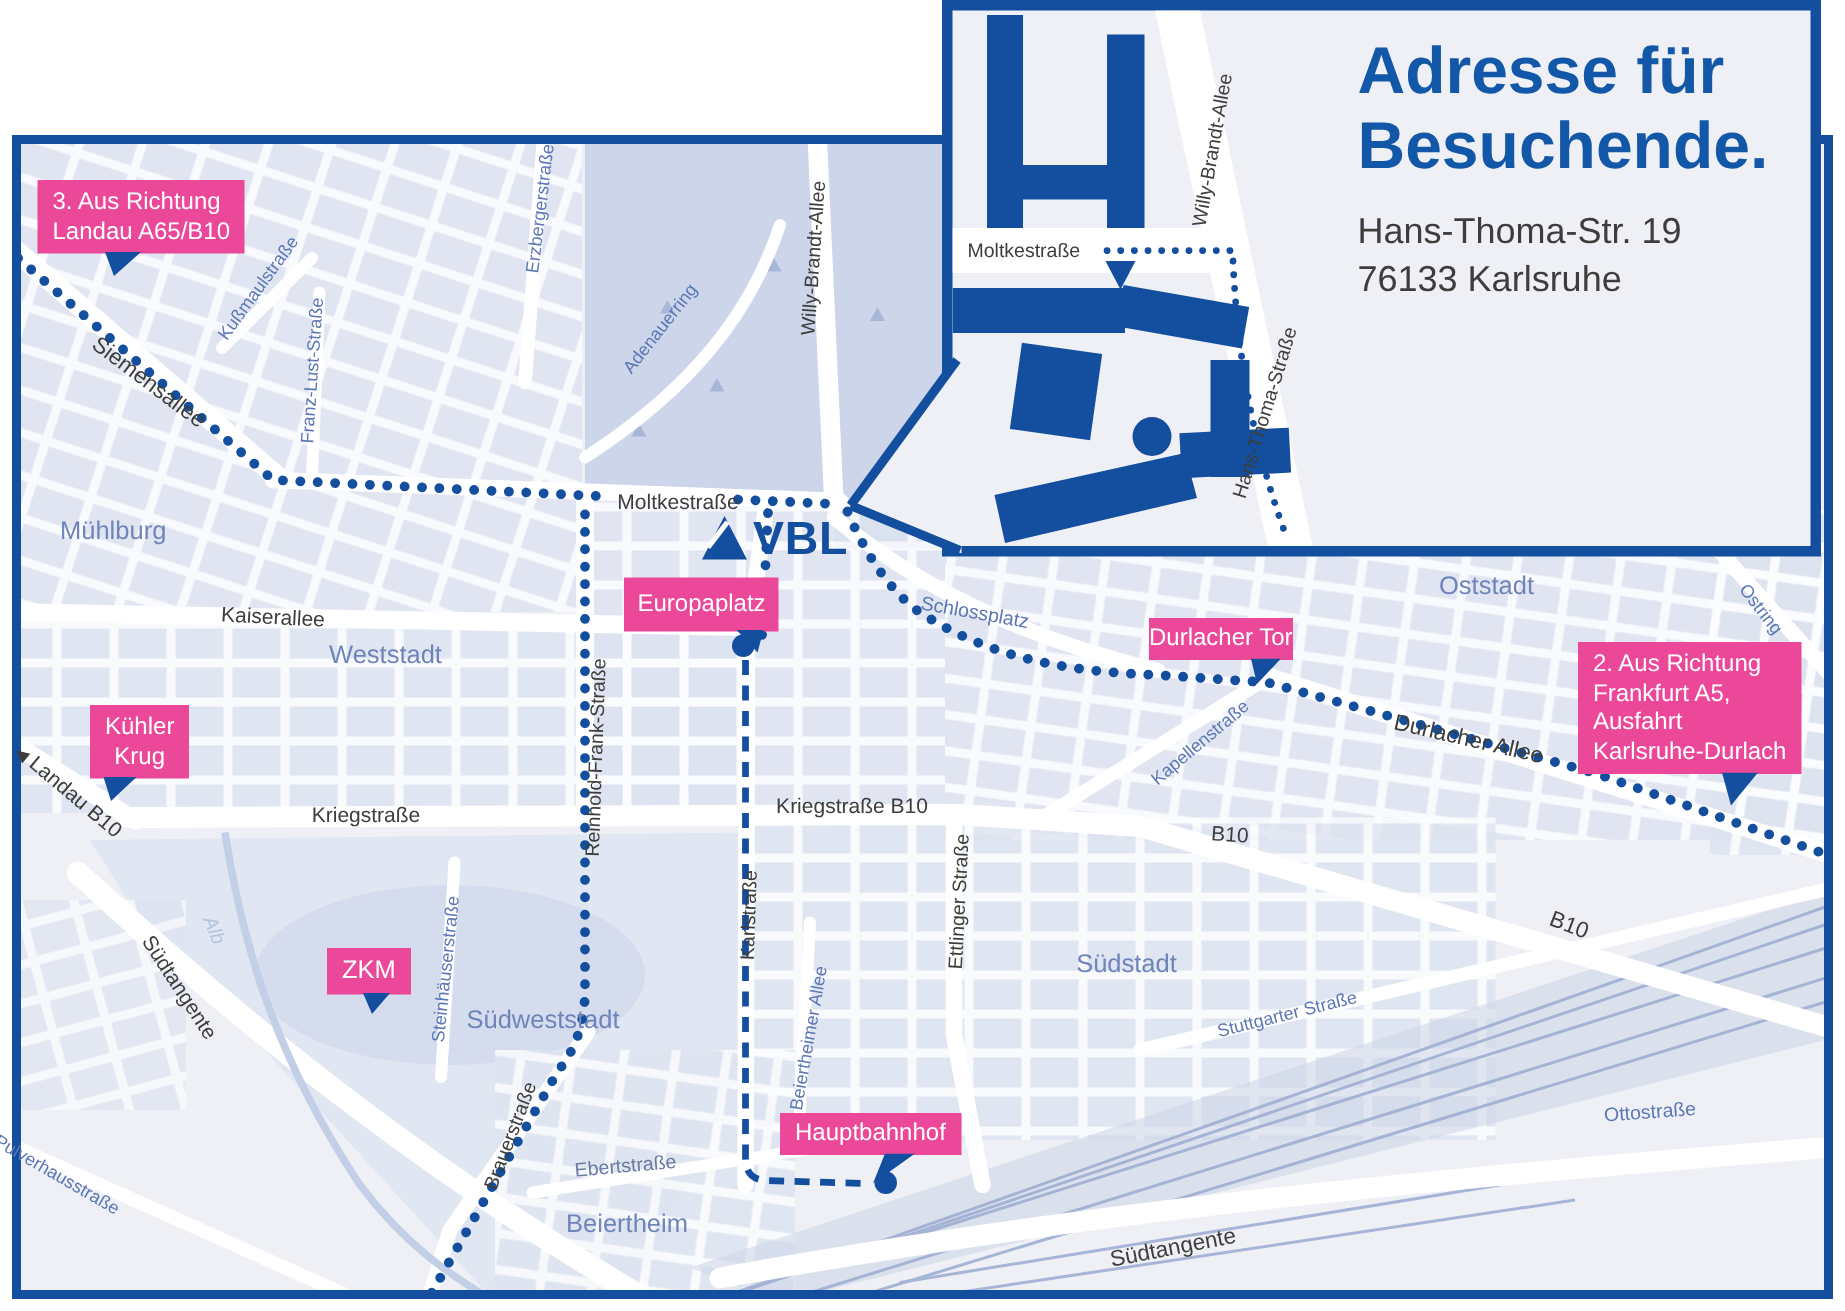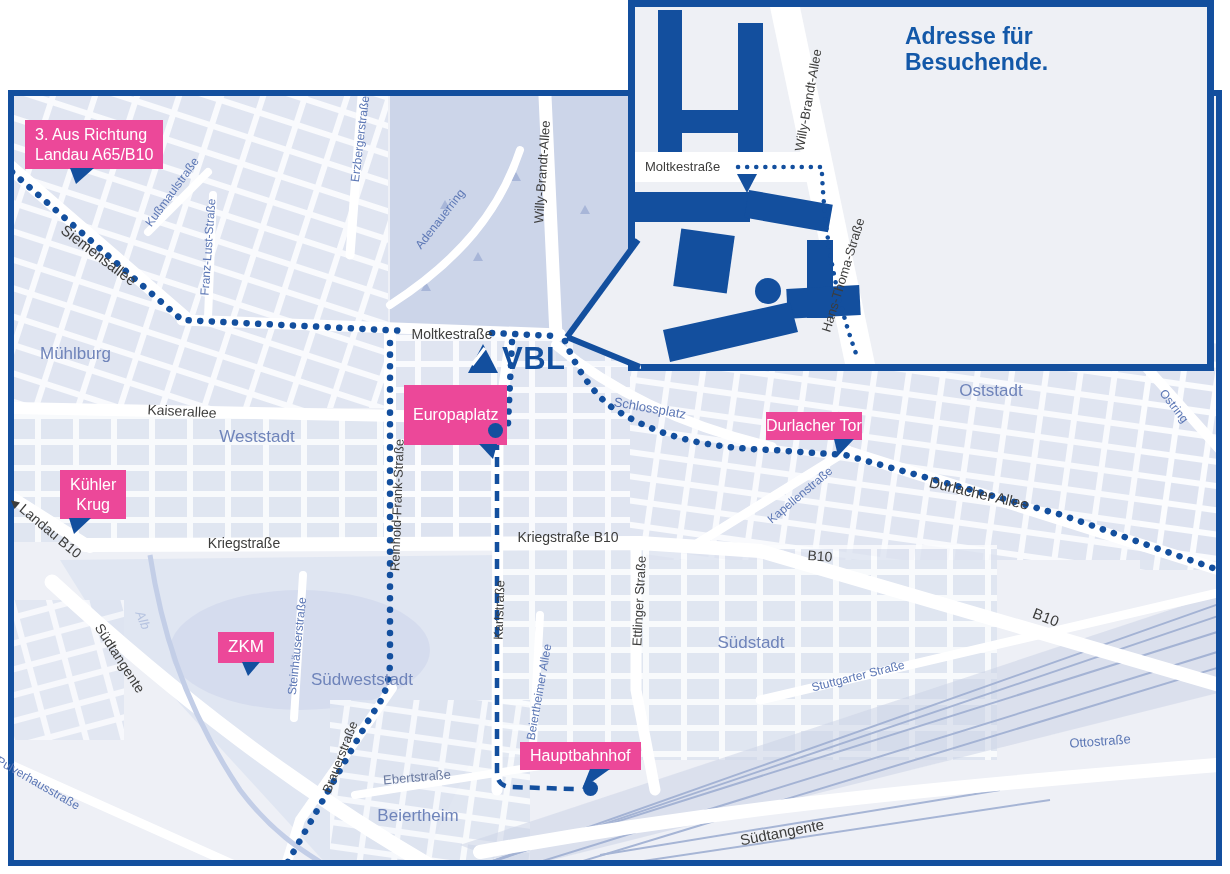--- a/index.html
+++ b/index.html
@@ -29,21 +29,21 @@
 
   
   .dot { position:absolute; width:15px; height:15px; border-radius:50%; background:#134f9e; z-index:3; }
 
   
   .inset { position:absolute; left:628px; top:0; width:586px; height:371px; background:#eef0f5;
            border:7px solid #134f9e; z-index:5; }
   .inset .ins-svg { position:absolute; left:0; top:0; }
   .inset .ilbl { position:absolute; white-space:nowrap; transform-origin:center; }
   .inset-heading { position:absolute; left:270px; top:16px; color:#1358a8; font-weight:bold;
-                   font-size:23px; line-height:1.13; }
+                   font-size:44px; line-height:1.13; }
   .inset-address { position:absolute; left:270px; top:132px; color:#3d3d3c; font-size:24px; line-height:1.35; }
   .wedge { position:absolute; left:0; top:0; z-index:6; pointer-events:none; }
 </style>
 </head>
 <body>
 
 <div class="page">
 
   <svg class="map-svg" width="1230" height="874" viewBox="0 0 1230 874">
     <defs>
@@ -212,34 +212,43 @@
       </svg>
   </div>
 
   <div class="callout" style="left:218px;top:632px;font-size:17px">
     <span>ZKM</span>
     <svg class="tail" style="left:24px;bottom:-13px" width="20" height="14">
         <polygon points="0,0 18,0 6,14" fill="#134f9e"></polygon>
       </svg>
   </div>
 
-  <div class="callout" style="left:404px;top:385px;font-size:16px;padding:20px 9px">
+  <div class="callout" style="left:416px;top:385px;font-size:16px;padding:8px 9px">
     <span>Europaplatz</span>
     <svg class="tail" style="right:8px;bottom:-14px" width="20" height="15">
         <polygon points="0,0 18,0 14,15" fill="#134f9e"></polygon>
       </svg>
   </div>
 
   <div class="callout" style="left:766px;top:412px;padding:4px 0">
     <span>Durlacher Tor</span>
     <svg class="tail" style="left:68px;bottom:-16px" width="22" height="17">
         <polygon points="0,0 20,0 4,17" fill="#134f9e"></polygon>
       </svg>
   </div>
 
+  <div class="callout" style="left:1052px;top:428px">
+    <span class="pre">2. Aus Richtung
+Frankfurt A5,
+Ausfahrt
+Karlsruhe-Durlach</span>
+    <svg class="tail" style="left:96px;bottom:-21px" width="26" height="22">
+        <polygon points="0,0 24,0 6,22" fill="#134f9e"></polygon>
+      </svg>
+  </div>
 
 
   <div class="callout" style="left:520px;top:742px;padding:4px 10px">
     <span>Hauptbahnhof</span>
     <svg class="tail" style="left:62px;bottom:-19px" width="30" height="20">
         <polygon points="8,0 28,0 0,20" fill="#134f9e"></polygon>
       </svg>
   </div>
 
   <div class="dot" style="left:488px;top:423px"></div>
@@ -268,20 +277,22 @@
         <path d="M103,160 L185,160" stroke-dasharray="0.1 9"></path>
         <path d="M187,167 C190,230 200,290 223,352" stroke-dasharray="0.1 9"></path>
       </g>
       <polygon points="102,167 122,167 112,186" fill="#134f9e"></polygon>
     </svg>
     <span class="ilbl" style="left:10px;top:152px;color:#3d3d3c;font-size:13px">Moltkestraße</span>
     <span class="ilbl" style="left:173px;top:93px;color:#3d3d3c;font-size:13px;transform:translate(-50%,-50%) rotate(-80deg)">Willy-Brandt-Allee</span>
     <span class="ilbl" style="left:208px;top:268px;color:#3d3d3c;font-size:13px;transform:translate(-50%,-50%) rotate(-73deg)">Hans-Thoma-Straße</span>
     <div class="inset-heading pre">Adresse für
 Besuchende.</div>
+    <div class="inset-address pre">Hans-Thoma-Str. 19
+76133 Karlsruhe</div>
   </div>
 
   <svg class="wedge" width="1230" height="874" viewBox="0 0 1230 874">
     <polygon points="641,238 567,337 641,369" fill="#eef0f5"></polygon>
     <line x1="638" y1="240" x2="567" y2="337" stroke="#134f9e" stroke-width="6"></line>
     <line x1="567" y1="337" x2="640" y2="367" stroke="#134f9e" stroke-width="6"></line>
   </svg>
 
 </div>
 

